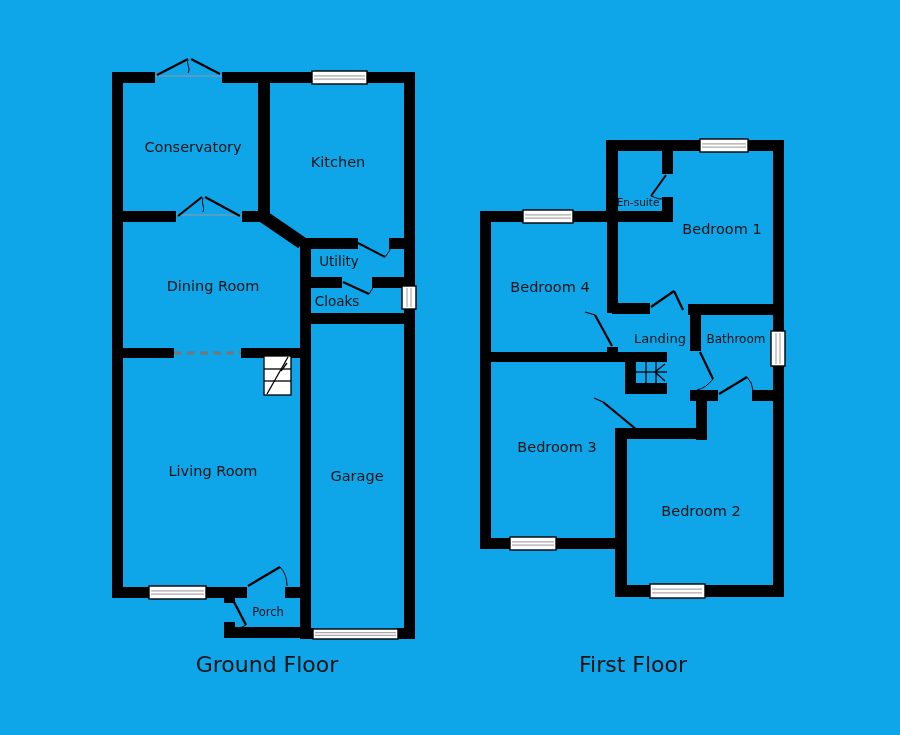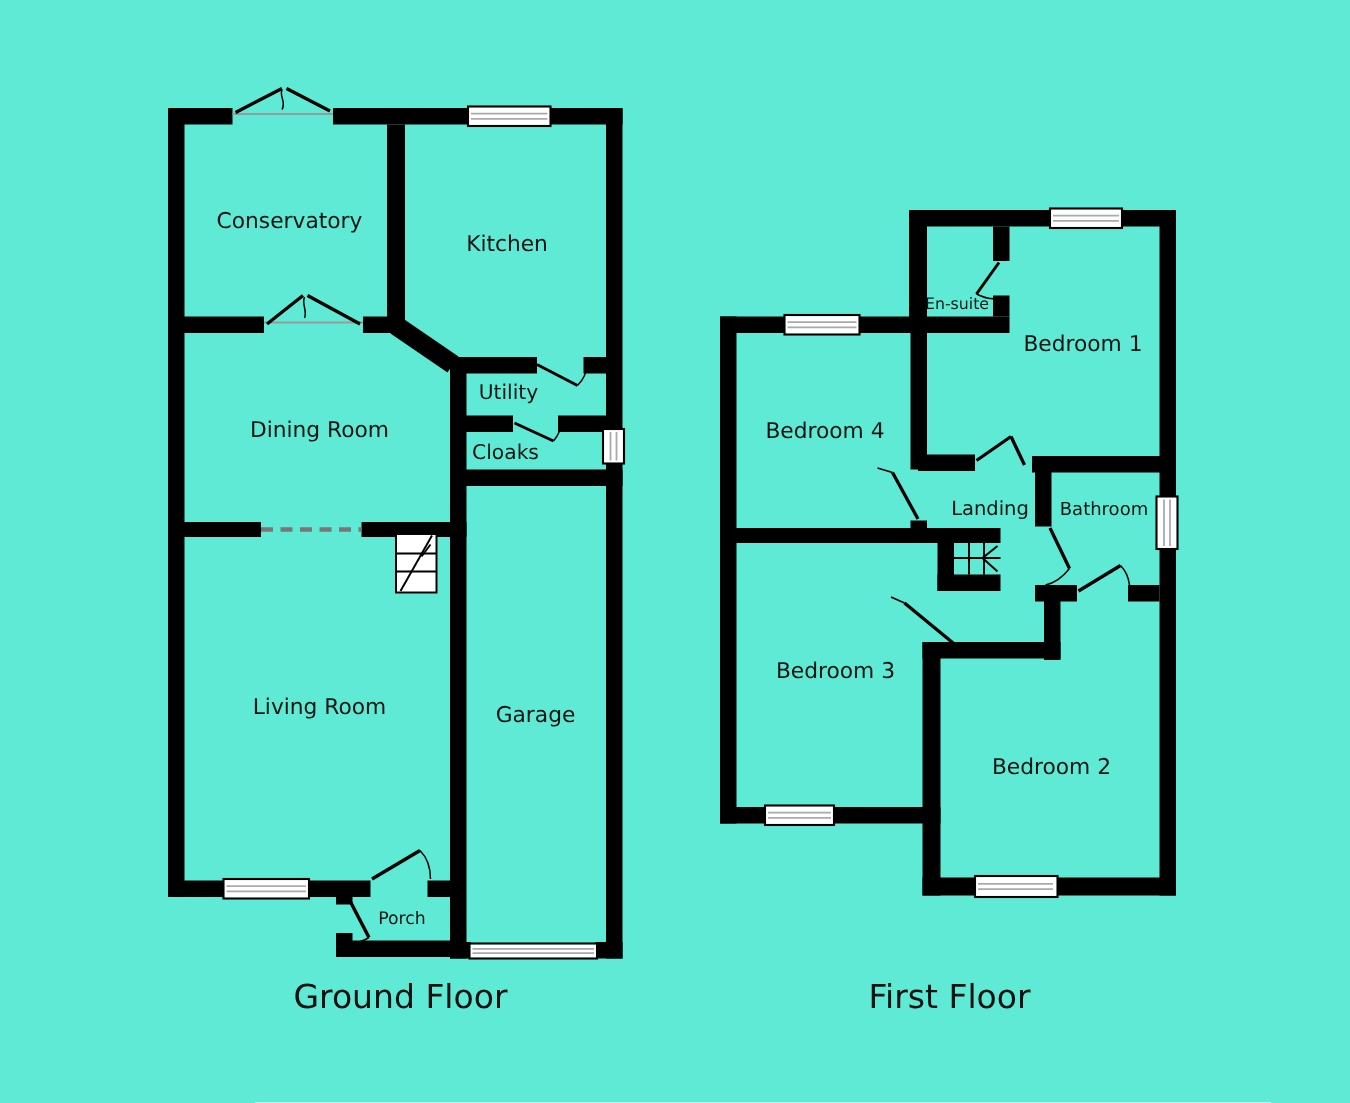--- a/index.html
+++ b/index.html
@@ -1,16 +1,16 @@
 <!DOCTYPE html>
 <html><head>
 <meta charset="utf-8">
 <style>
   html,body{margin:0;padding:0;background:#ffffff;}
-  .stage{width:900px;height:735px;background:#5eead4;position:relative;overflow:hidden;}
+  .stage{width:900px;height:735px;background:#0ea5e9;position:relative;overflow:hidden;}
   svg{display:block;}
   .lbl{font-family:"DejaVu Sans","Liberation Sans",sans-serif;fill:#141414;text-anchor:middle;}
   .lbl-main{font-size:14.5px;}
   .lbl-mid{font-size:13.5px;}
   .lbl-small{font-size:11.5px;}
   .lbl-tiny{font-size:10.5px;}
   .lbl-bath{font-size:12px;}
   .lbl-land{font-size:13px;}
   .title{font-family:"DejaVu Sans","Liberation Sans",sans-serif;font-size:22px;fill:#111;text-anchor:middle;}
   .door{fill:none;}

